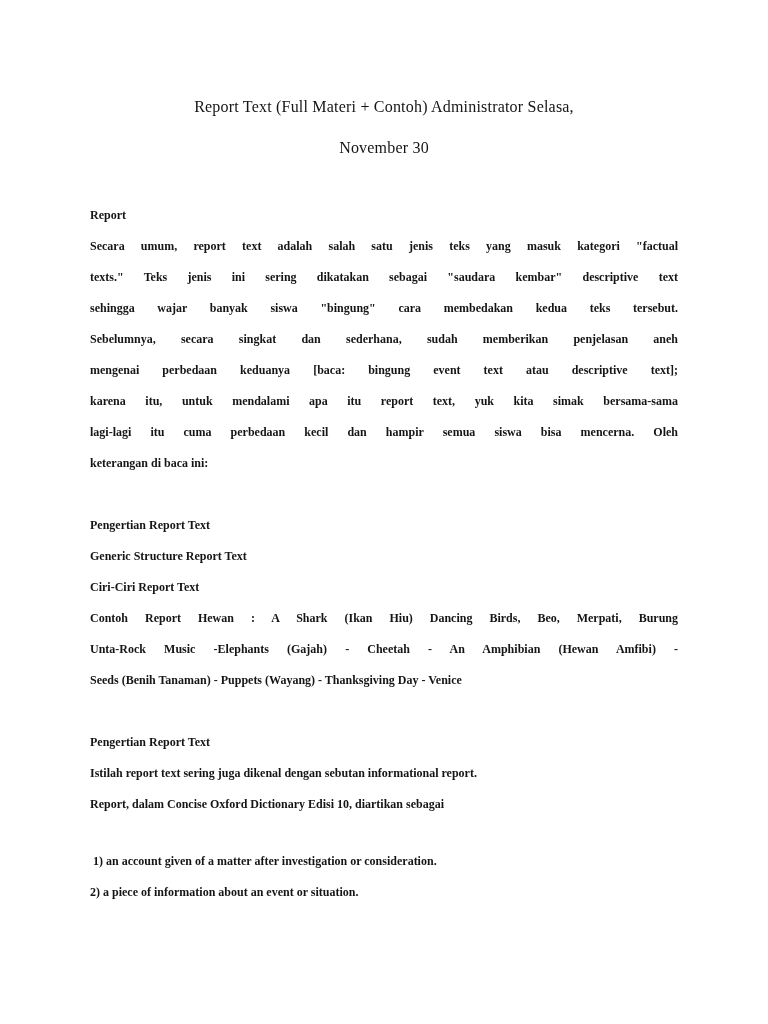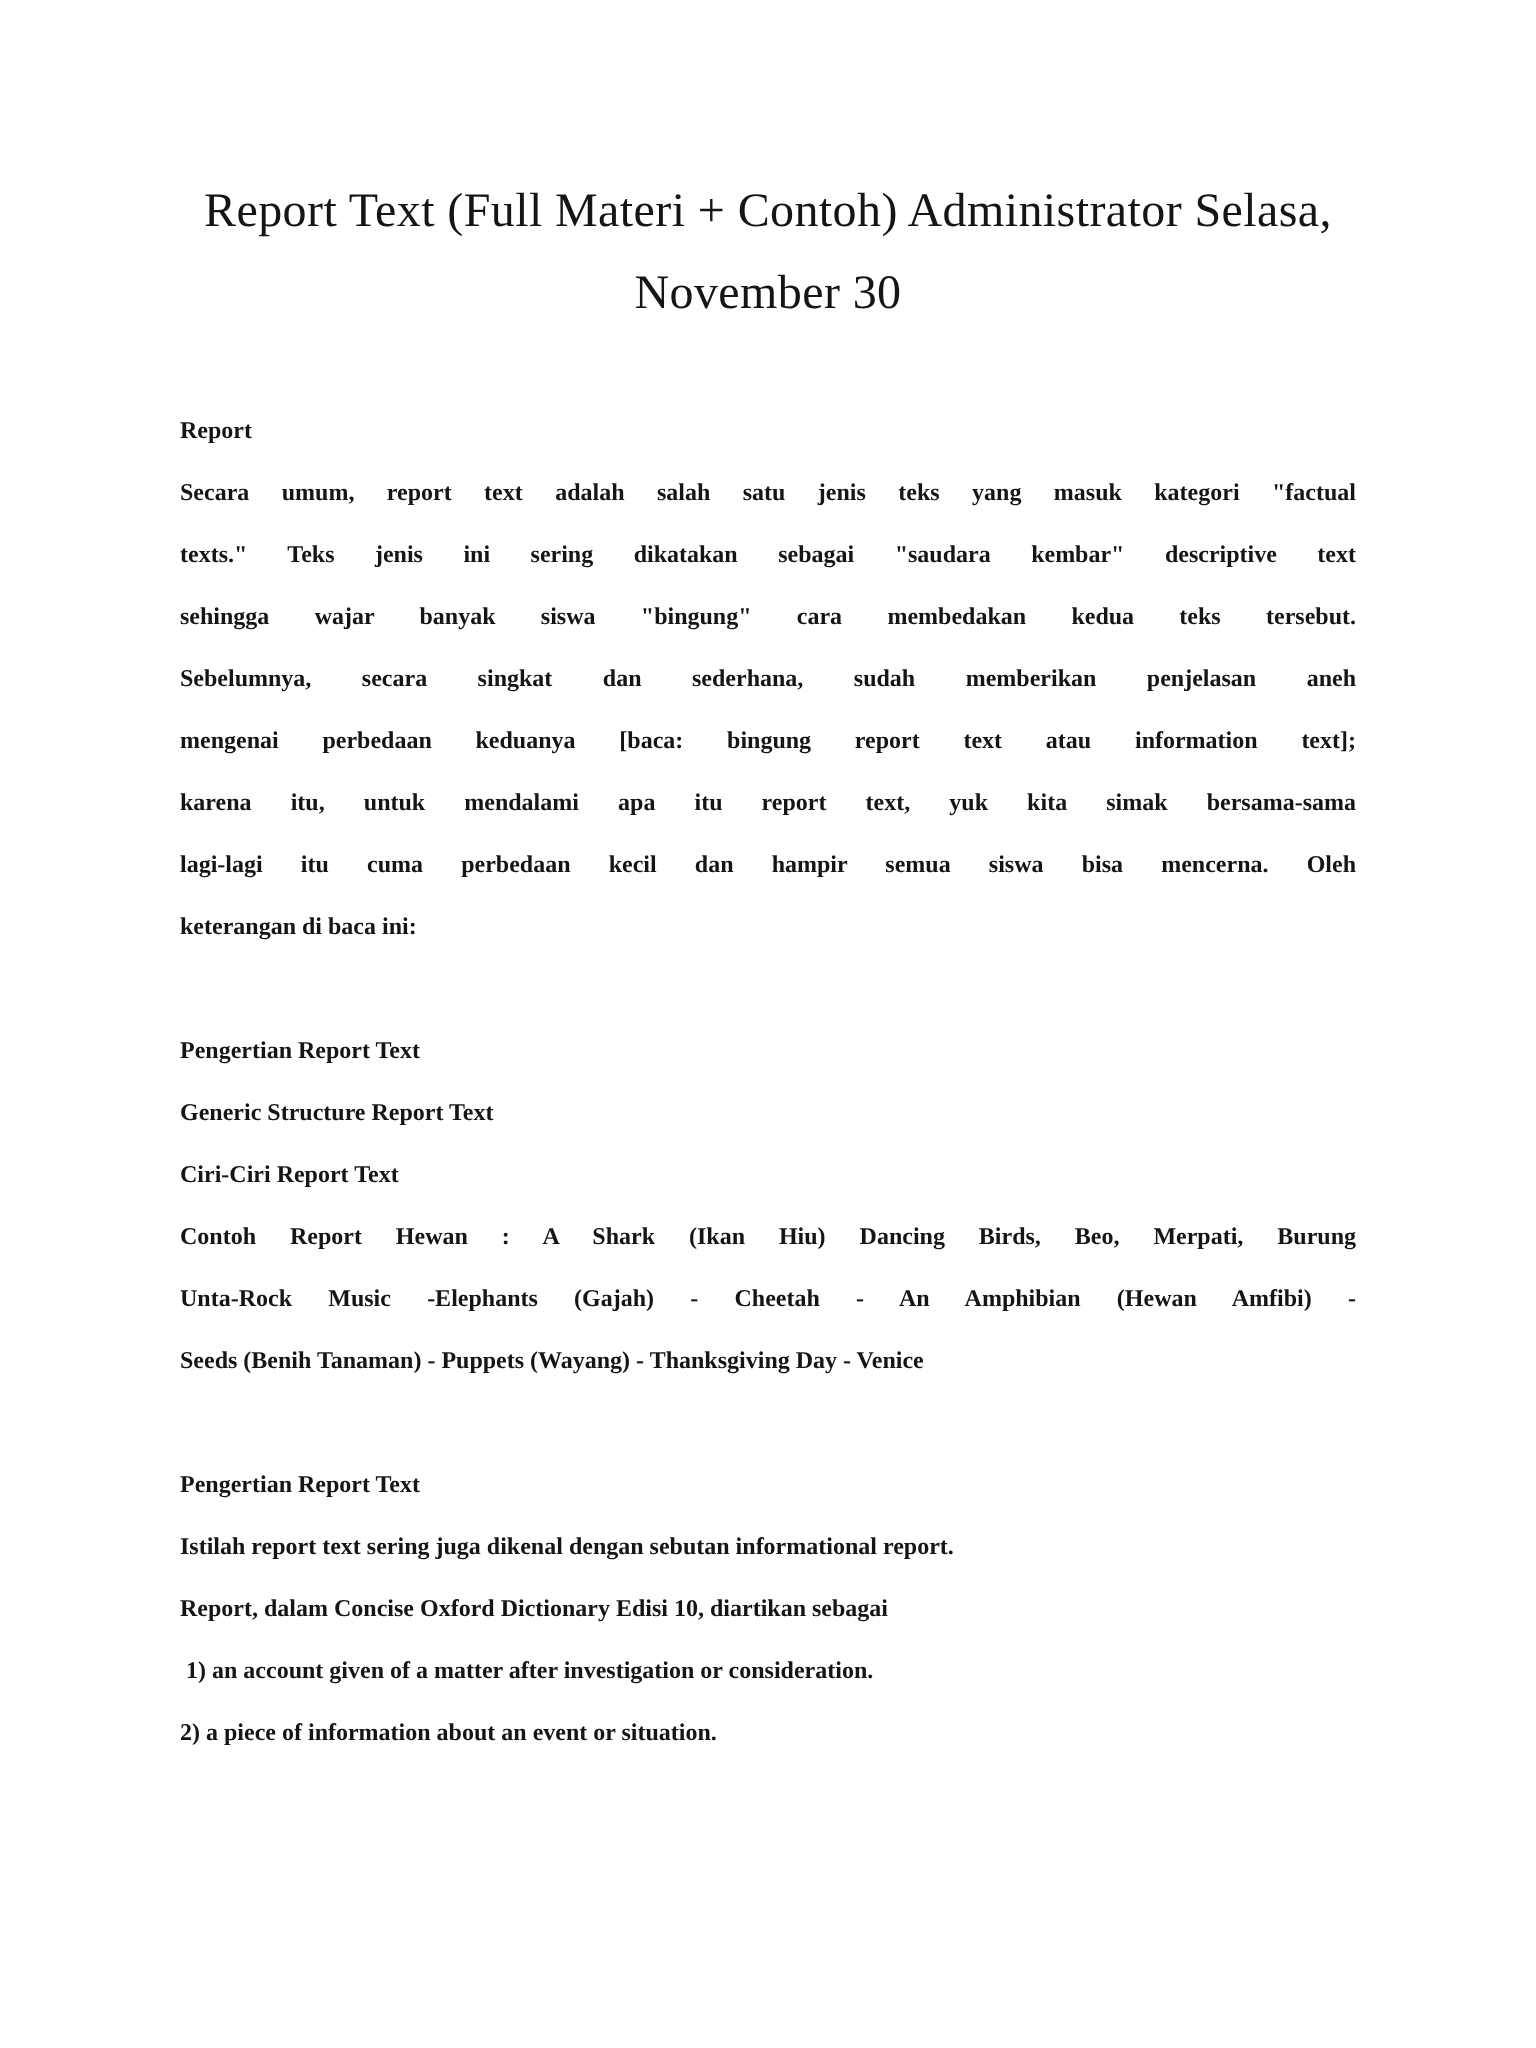--- a/index.html
+++ b/index.html
@@ -13,41 +13,41 @@
     height: 1024px;
     box-sizing: border-box;
     background: #ffffff;
     padding: 86px 90px 0 90px;
     font-family: "Liberation Serif", "DejaVu Serif", serif;
     color: #151515;
     overflow: hidden;
   }
   .doc-title {
     margin: 0 0 32px 0;
-    font-size: 24px;
+    font-size: 16px;
     font-weight: normal;
     line-height: 41px;
     text-align: center;
     letter-spacing: 0.2px;
   }
   .title-line { display: block; }
   .doc-body {
     font-size: 12px;
     font-weight: bold;
     line-height: 31px;
   }
   .ln {
     text-align: justify;
     text-align-last: justify;
   }
   .ln-left {
     text-align: left;
     text-align-last: left;
   }
-  .ln-pre { white-space: pre-wrap; }
+  .ln-pre { white-space: pre-wrap; margin-top: 26px; }
   .gap { height: 31px; }
   .heading-ln {
     text-align: left;
     text-align-last: left;
   }
 </style>
 </head>
 <body>
 
 <div class="page">
@@ -58,21 +58,21 @@
   </h1>
 
   <div class="doc-body">
 
     <div class="heading-ln">Report</div>
 
     <div class="ln">Secara umum, report text adalah salah satu jenis teks yang masuk kategori "factual</div>
     <div class="ln">texts." Teks jenis ini sering dikatakan sebagai "saudara kembar" descriptive text</div>
     <div class="ln">sehingga wajar banyak siswa "bingung" cara membedakan kedua teks tersebut.</div>
     <div class="ln">Sebelumnya, secara singkat dan sederhana, sudah memberikan penjelasan aneh</div>
-    <div class="ln">mengenai perbedaan keduanya [baca: bingung report text atau information text];</div>
+    <div class="ln">mengenai perbedaan keduanya [baca: bingung event text atau descriptive text];</div>
     <div class="ln">karena itu, untuk mendalami apa itu report text, yuk kita simak bersama-sama</div>
     <div class="ln">lagi-lagi itu cuma perbedaan kecil dan hampir semua siswa bisa mencerna. Oleh</div>
     <div class="ln-left">keterangan di baca ini:</div>
 
     <div class="gap"></div>
 
     <div class="ln-left">Pengertian Report Text</div>
     <div class="ln-left">Generic Structure Report Text</div>
     <div class="ln-left">Ciri-Ciri Report Text</div>
 

